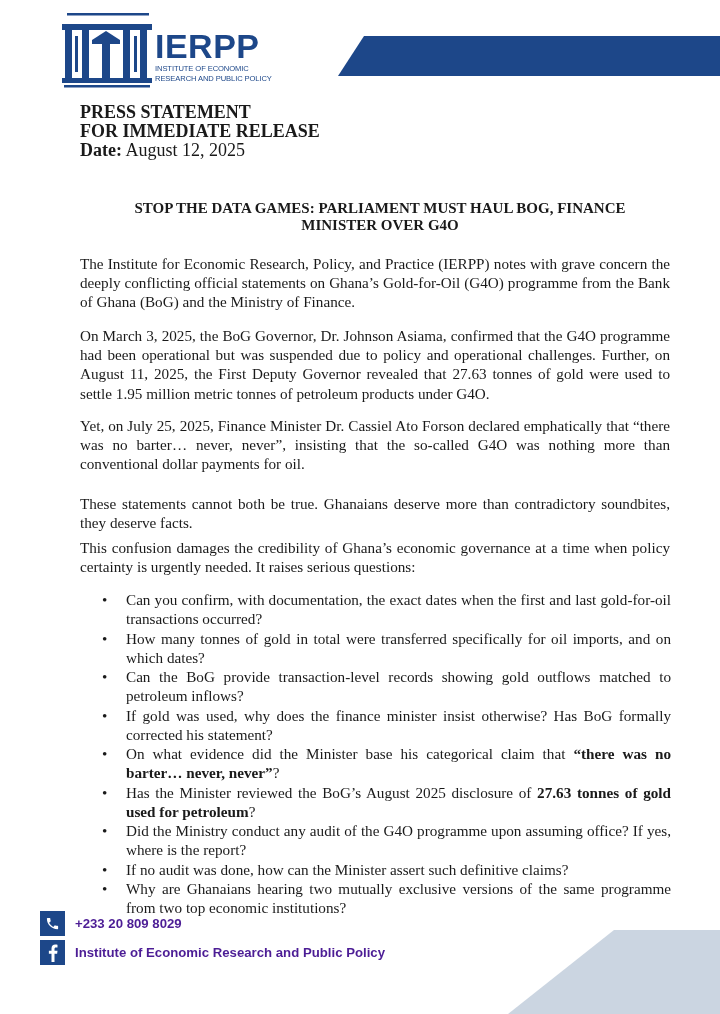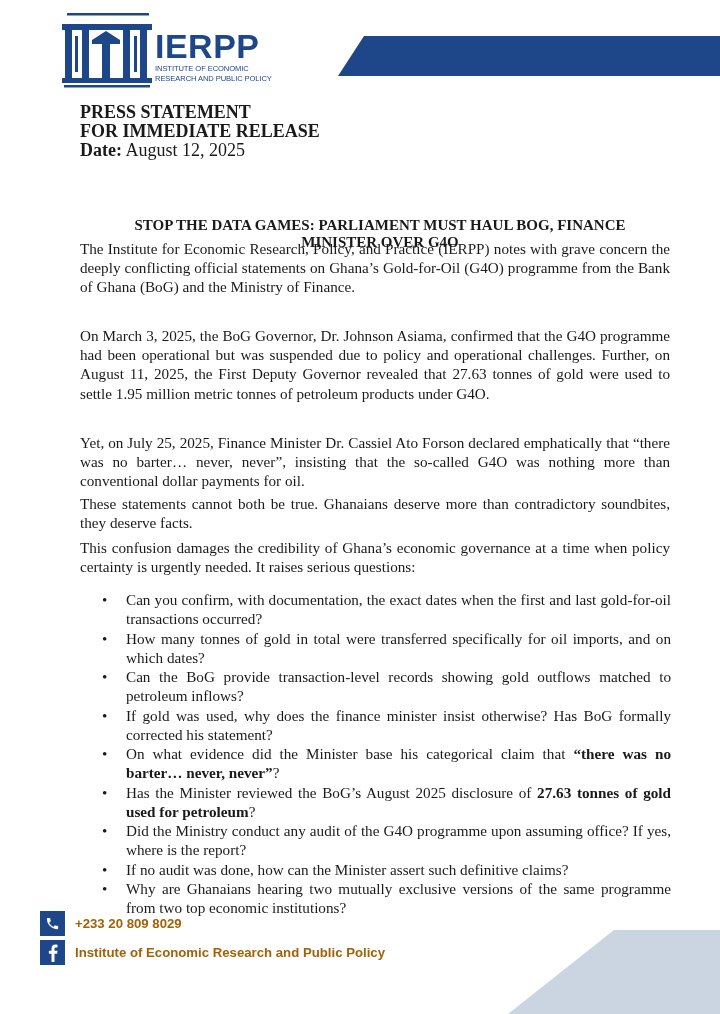--- a/index.html
+++ b/index.html
@@ -8,30 +8,30 @@
   .header-band { position:absolute; left:338px; top:36px; width:382px; height:40px; }
   .logo { position:absolute; left:59px; top:12px; width:220px; height:78px; }
   .logo-mark { position:absolute; left:0; top:0; width:94px; height:76px; }
   .logo-text { position:absolute; left:96px; top:17px; }
   .logo-abbr { font-family:"Liberation Sans", "DejaVu Sans", sans-serif; font-weight:bold; color:#1d4789; font-size:34px; letter-spacing:0.5px; line-height:34px; }
   .logo-sub { font-family:"Liberation Sans", "DejaVu Sans", sans-serif; font-weight:normal; color:#1d4789; font-size:7.6px; line-height:8px; letter-spacing:-0.1px; margin-top:2px; }
 
   .meta { position:absolute; left:80px; top:103px; font-size:18px; line-height:19px; }
   .meta .b { font-weight:bold; }
 
-  .title { position:absolute; left:80px; top:217px; width:600px; text-align:center; font-weight:bold; font-size:15px; line-height:17px;font-family:Liberation Serif, serif; }
+  .title { position:absolute; left:80px; top:200px; width:600px; text-align:center; font-weight:bold; font-size:15px; line-height:17px;font-family:Liberation Serif, serif; }
 
   .body-text { position:absolute; left:80px; width:590px; font-size:15.2px; line-height:19.2px; text-align:justify; }
   .body-text b { font-weight:normal; }
 
   .bullets { position:absolute; left:96px; top:590px; width:575px; margin:0; padding:0; list-style:none; font-size:15.2px; line-height:19px; }
   .bullets li { position:relative; padding-left:30px; text-align:justify; margin-bottom:0.5px; }
   .bullets li .dot { position:absolute; left:6px; top:0; }
 
-  .footer { position:absolute; left:40px; top:911px; font-family:"Liberation Sans", "DejaVu Sans", sans-serif; color:#a16207; font-size:13.2px; font-weight:bold; }
+  .footer { position:absolute; left:40px; top:911px; font-family:"Liberation Sans", "DejaVu Sans", sans-serif; color:#4c1d95; font-size:13.2px; font-weight:bold; }
   .f-row { display:flex; align-items:center; height:25px; margin-bottom:4px; }
   .f-icon { width:25px; height:25px; background:#1d4789; color:#fff; display:flex; align-items:center; justify-content:center; margin-right:10px; }
   .footer-band { position:absolute; left:508px; top:930px; width:212px; height:84px; }
 </style>
 </head>
 <body>
 
 <svg class="header-band" viewBox="0 0 382 40" preserveAspectRatio="none">
   <polygon points="26,0 382,0 382,40 0,40" fill="#1d4789"></polygon>
 </svg>
@@ -66,27 +66,27 @@
   <div class="b">PRESS STATEMENT</div>
   <div class="b">FOR IMMEDIATE RELEASE</div>
   <div><span class="b">Date:</span> <span>August 12, 2025</span></div>
 </div>
 
 <div class="title">
   <div>STOP THE DATA GAMES: PARLIAMENT MUST HAUL BOG, FINANCE</div>
   <div>MINISTER OVER G4O</div>
 </div>
 
-<div class="body-text" style="top:239px;">The Institute for Economic Research, Policy, and Practice (IERPP) notes with grave concern the deeply conflicting official statements on Ghana’s Gold-for-Oil (G4O) programme from the Bank of Ghana (BoG) and the Ministry of Finance.</div>
+<div class="body-text" style="top:254px;">The Institute for Economic Research, Policy, and Practice (IERPP) notes with grave concern the deeply conflicting official statements on Ghana’s Gold-for-Oil (G4O) programme from the Bank of Ghana (BoG) and the Ministry of Finance.</div>
 
 <div class="body-text" style="top:326px;">
   <span>On March 3, 2025, the BoG Governor, Dr. Johnson Asiama, confirmed that the G4O programme had been operational but was suspended due to policy and operational challenges. Further, on August 11, 2025, the First Deputy Governor revealed that </span><b>27.63 tonnes of gold</b><span> were used to settle </span><b>1.95 million metric tonnes of petroleum products</b><span> under G4O.</span>
 </div>
 
-<div class="body-text" style="top:433px;">
+<div class="body-text" style="top:416px;">
   <span>Yet, on July 25, 2025, Finance Minister Dr. Cassiel Ato Forson declared emphatically that </span><b>“there was no barter… never, never”</b><span>, insisting that the so-called G4O was nothing more than conventional dollar payments for oil.</span>
 </div>
 
 <div class="body-text" style="top:484px;margin-top:10px;">These statements cannot both be true. Ghanaians deserve more than contradictory soundbites, they deserve facts.</div>
 
 <div class="body-text" style="top:538px;">This confusion damages the credibility of Ghana’s economic governance at a time when policy certainty is urgently needed. It raises serious questions:</div>
 
 <ul class="bullets">
   <li><span class="dot">•</span><span>Can you confirm, with documentation, the exact dates when the first and last gold-for-oil transactions occurred?</span></li>
   <li><span class="dot">•</span><span>How many tonnes of gold in total were transferred specifically for oil imports, and on which dates?</span></li>

